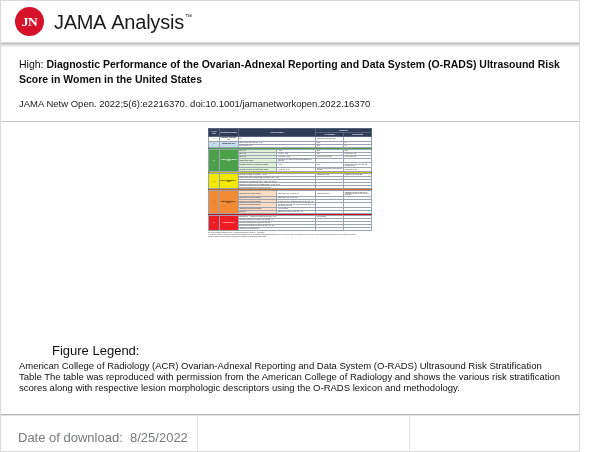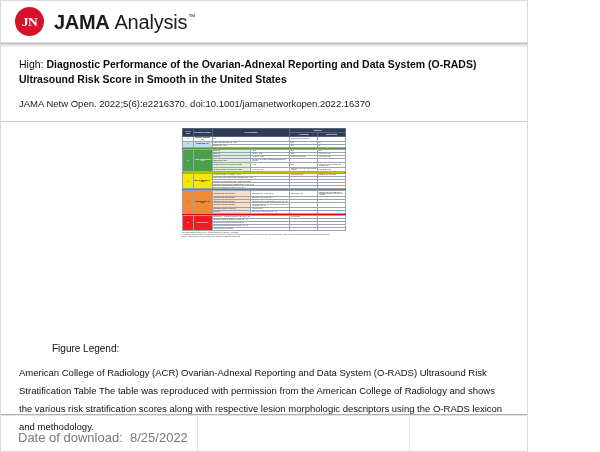--- a/index.html
+++ b/index.html
@@ -8,21 +8,21 @@
   }
   body {
     width: 600px;
     height: 452px;
     background: #ffffff;
     font-family: "Liberation Sans", sans-serif;
     overflow: hidden;
   }
   .page {
     position: relative;
-    width: 528px;
+    width: 580px;
     height: 452px;
     background: #ffffff;
     box-sizing: border-box;
     border: 1px solid #d9d9d9;
   }
 
   
   .masthead {
     height: 41px;
     padding: 0 0 0 14px;
@@ -50,21 +50,21 @@
   }
   .brand {
     margin-left: 10px;
     font-size: 20px;
     color: #1b1b1b;
     line-height: 1;
     white-space: nowrap;
     display: flex;
     align-items: flex-start;
   }
-  .brand-bold { font-weight: bold; letter-spacing: -0.3px; }
+  .brand-bold { font-weight: normal; letter-spacing: -0.3px; }
   .brand-light { font-weight: normal; margin-left: 5px; letter-spacing: -0.2px; }
   .brand-tm { font-size: 7px; margin-left: 1px; margin-top: 1px; }
 
   
   .masthead-rule {
     height: 5px;
     background: linear-gradient(to bottom, #ffffff 0px, #b4b4b4 1px, #cfcfcf 2px, #e8e8e8 4px, #ffffff 5px);
   }
 
   
@@ -167,28 +167,28 @@
   }
   .tbl-footnotes div { margin-bottom: 0.3px; }
 
   .fig-wrap { display: flex; flex-direction: column; align-items: center; }
 
   
   .legend-block {
     padding: 9px 18px 0 18px;
   }
   .legend-heading {
-    font-size: 10px;
+    font-size: 13px;
     color: #111;
-    margin-bottom: 10px;
+    margin-bottom: 2px;
     padding-left: 33px;
   }
   .legend-body {
     font-size: 9.5px;
-    line-height: 18px;
+    line-height: 11px;
     color: #111;
   }
 
   
   .footer-rule {
     position: absolute;
     left: 0; right: 0;
     top: 413px;
     height: 2px;
     background: linear-gradient(to bottom, #9e9e9e 0px, #c7c7c7 1px, #ffffff 2px);
@@ -226,21 +226,21 @@
       <span class="brand-bold">JAMA</span>
       <span class="brand-light">Analysis</span>
       <span class="brand-tm">™</span>
     </div>
   </div>
   <div class="masthead-rule"></div>
 
   <div class="cite-block">
     <div class="cite-title">
       <span class="from-label">High:</span>
-      <span class="title-text">Diagnostic Performance of the Ovarian-Adnexal Reporting and Data System (O-RADS) Ultrasound Risk Score in Smooth in the United States</span>
+      <span class="title-text">Diagnostic Performance of the Ovarian-Adnexal Reporting and Data System (O-RADS) Ultrasound Risk Score in Women in the United States</span>
     </div>
     <div class="cite-source">JAMA Netw Open. 2022;5(6):e2216370. doi:10.1001/jamanetworkopen.2022.16370</div>
   </div>
 
   <div class="thin-rule"></div>
 
   <div class="figure-area">
     <div class="fig-wrap">
       <table class="orads">
         <thead>

